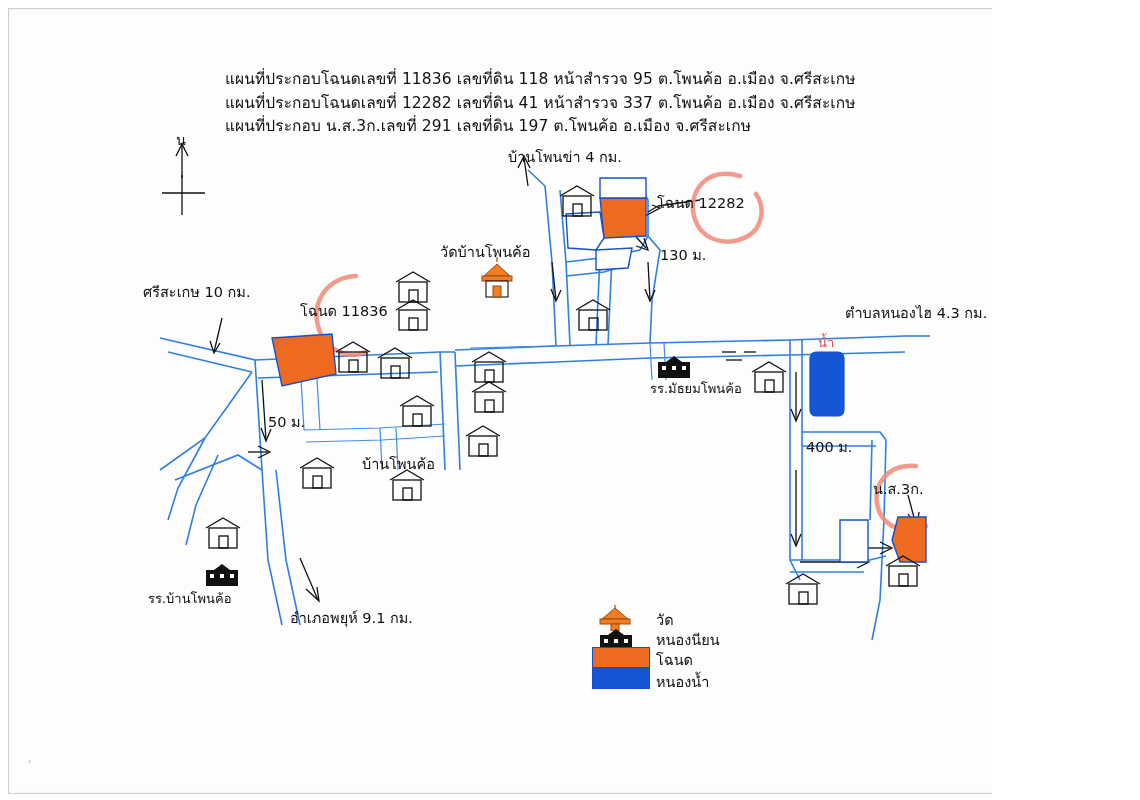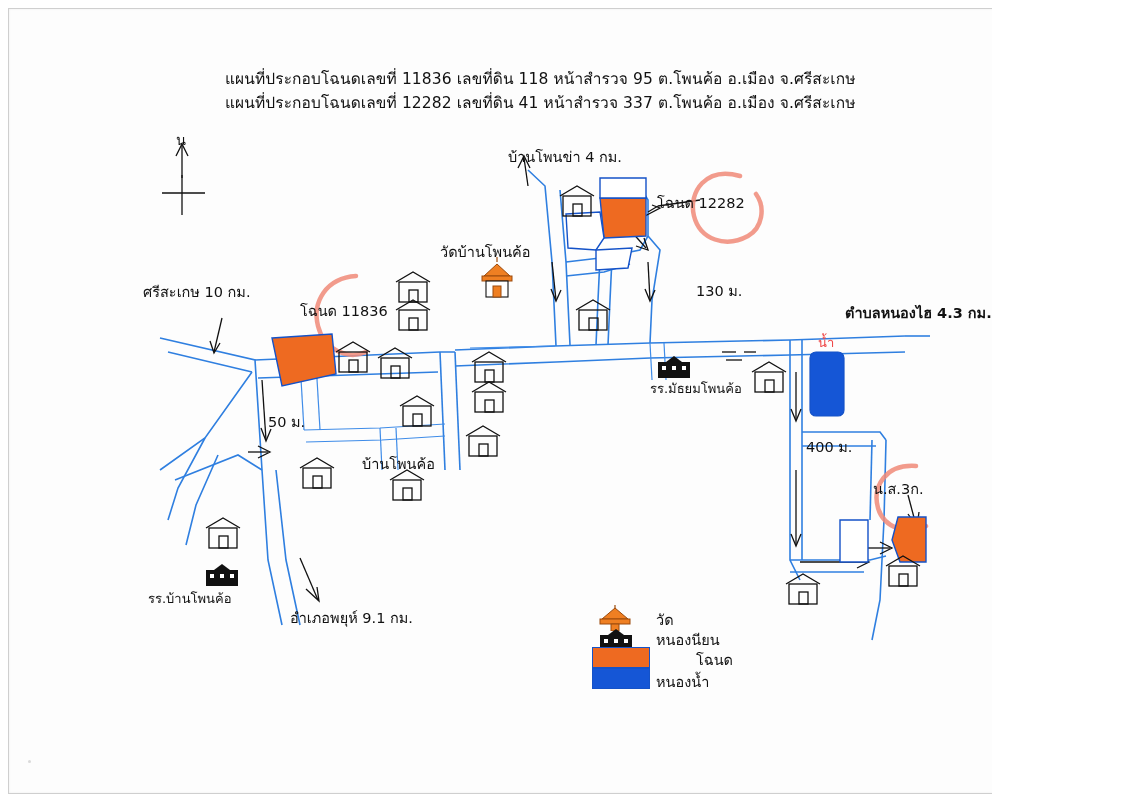--- a/index.html
+++ b/index.html
@@ -107,20 +107,21 @@
   <div id="paper"></div>
 
   <div class="scan-speck" style="left:1069px;top:47px;width:4px;height:5px;"></div>
   <div class="scan-speck" style="left:1064px;top:270px;width:3px;height:3px;"></div>
   <div class="scan-speck" style="left:1069px;top:672px;width:4px;height:4px;"></div>
   <div class="scan-speck" style="left:1053px;top:742px;width:3px;height:3px;"></div>
   <div class="scan-speck" style="left:28px;top:760px;width:3px;height:3px;"></div>
 
   <div class="thai title-line" style="left:225px;top:66px;">แผนที่ประกอบโฉนดเลขที่ 11836 เลขที่ดิน 118 หน้าสำรวจ 95 ต.โพนค้อ อ.เมือง จ.ศรีสะเกษ</div>
   <div class="thai title-line" style="left:225px;top:90px;">แผนที่ประกอบโฉนดเลขที่ 12282 เลขที่ดิน 41 หน้าสำรวจ 337 ต.โพนค้อ อ.เมือง จ.ศรีสะเกษ</div>
+  <div class="thai title-line" style="left:225px;top:113px;">แผนที่ประกอบ น.ส.3ก.เลขที่ 291 เลขที่ดิน 197  ต.โพนค้อ อ.เมือง จ.ศรีสะเกษ</div>
 
   <svg class="layer" viewBox="0 0 1140 800">
 
     <path class="road" d="M160,338 L255,360 L262,470"></path>
     <path class="road" d="M168,352 L252,372"></path>
 
     <path class="road" d="M252,372 L205,438 L160,470"></path>
     <path class="road" d="M262,470 L238,455 L175,480"></path>
     <path class="road" d="M205,438 L178,488 L168,520"></path>
     <path class="road" d="M218,455 L196,505 L186,545"></path>
@@ -333,25 +334,25 @@
       <rect x="14" y="10" width="4" height="4" fill="#fff"></rect>
       <rect x="24" y="10" width="4" height="4" fill="#fff"></rect>
       <rect x="0" y="20" width="32" height="2" fill="#111"></rect>
     </g>
   </svg>
 
   <div class="thai lbl" style="left:176px;top:128px;">น</div>
 
   <div class="thai lbl" style="left:508px;top:145px;">บ้านโพนข่า 4 กม.</div>
   <div class="thai lbl" style="left:657px;top:191px;">โฉนด 12282</div>
-  <div class="thai lbl" style="left:696px;top:243px;margin-top:36px;">130 ม.</div>
+  <div class="thai lbl" style="left:660px;top:243px;">130 ม.</div>
   <div class="thai lbl" style="left:440px;top:240px;">วัดบ้านโพนค้อ</div>
   <div class="thai lbl" style="left:143px;top:280px;text-align:right;">ศรีสะเกษ 10 กม.</div>
   <div class="thai lbl" style="left:300px;top:299px;">โฉนด 11836</div>
-  <div class="thai lbl" style="left:845px;top:301px;font-weight:bold;">ตำบลหนองไฮ 4.3 กม.</div>
+  <div class="thai lbl" style="left:845px;top:301px;">ตำบลหนองไฮ 4.3 กม.</div>
   <div class="thai lbl-sm" style="left:818px;top:332px;color:#ef4444;">น้ำ</div>
   <div class="thai lbl-sm" style="left:650px;top:378px;text-align:center;">รร.มัธยมโพนค้อ</div>
   <div class="thai lbl" style="left:268px;top:410px;">50 ม.</div>
   <div class="thai lbl" style="left:806px;top:435px;">400 ม.</div>
   <div class="thai lbl" style="left:362px;top:452px;">บ้านโพนค้อ</div>
   <div class="thai lbl" style="left:873px;top:477px;">น.ส.3ก.</div>
   <div class="thai lbl-sm" style="left:148px;top:588px;">รร.บ้านโพนค้อ</div>
   <div class="thai lbl" style="left:290px;top:606px;">อำเภอพยุห์ 9.1 กม.</div>
 
   <div>
@@ -367,18 +368,18 @@
       <rect x="2" y="7" width="32" height="13" fill="#111"></rect>
       <path d="M10,7 L18,1 L26,7" fill="#111"></path>
       <rect x="6" y="11" width="4" height="4" fill="#fff"></rect>
       <rect x="16" y="11" width="4" height="4" fill="#fff"></rect>
       <rect x="26" y="11" width="4" height="4" fill="#fff"></rect>
       <rect x="2" y="20" width="32" height="2" fill="#111"></rect>
     </svg>
     <div class="thai legend-lbl" style="left:656px;top:628px;">หนองนียน</div>
 
     <div class="legend-box" style="left:592px;top:647px;width:56px;height:19px;background:#ee6a21;"></div>
-    <div class="thai legend-lbl" style="left:656px;top:648px;margin-left:40px;">โฉนด</div>
+    <div class="thai legend-lbl" style="left:656px;top:648px;">โฉนด</div>
 
     <div class="legend-box" style="left:592px;top:668px;width:56px;height:19px;background:#1556d6;"></div>
     <div class="thai legend-lbl" style="left:656px;top:670px;">หนองน้ำ</div>
   </div>
 </div>
 
 </body></html>

